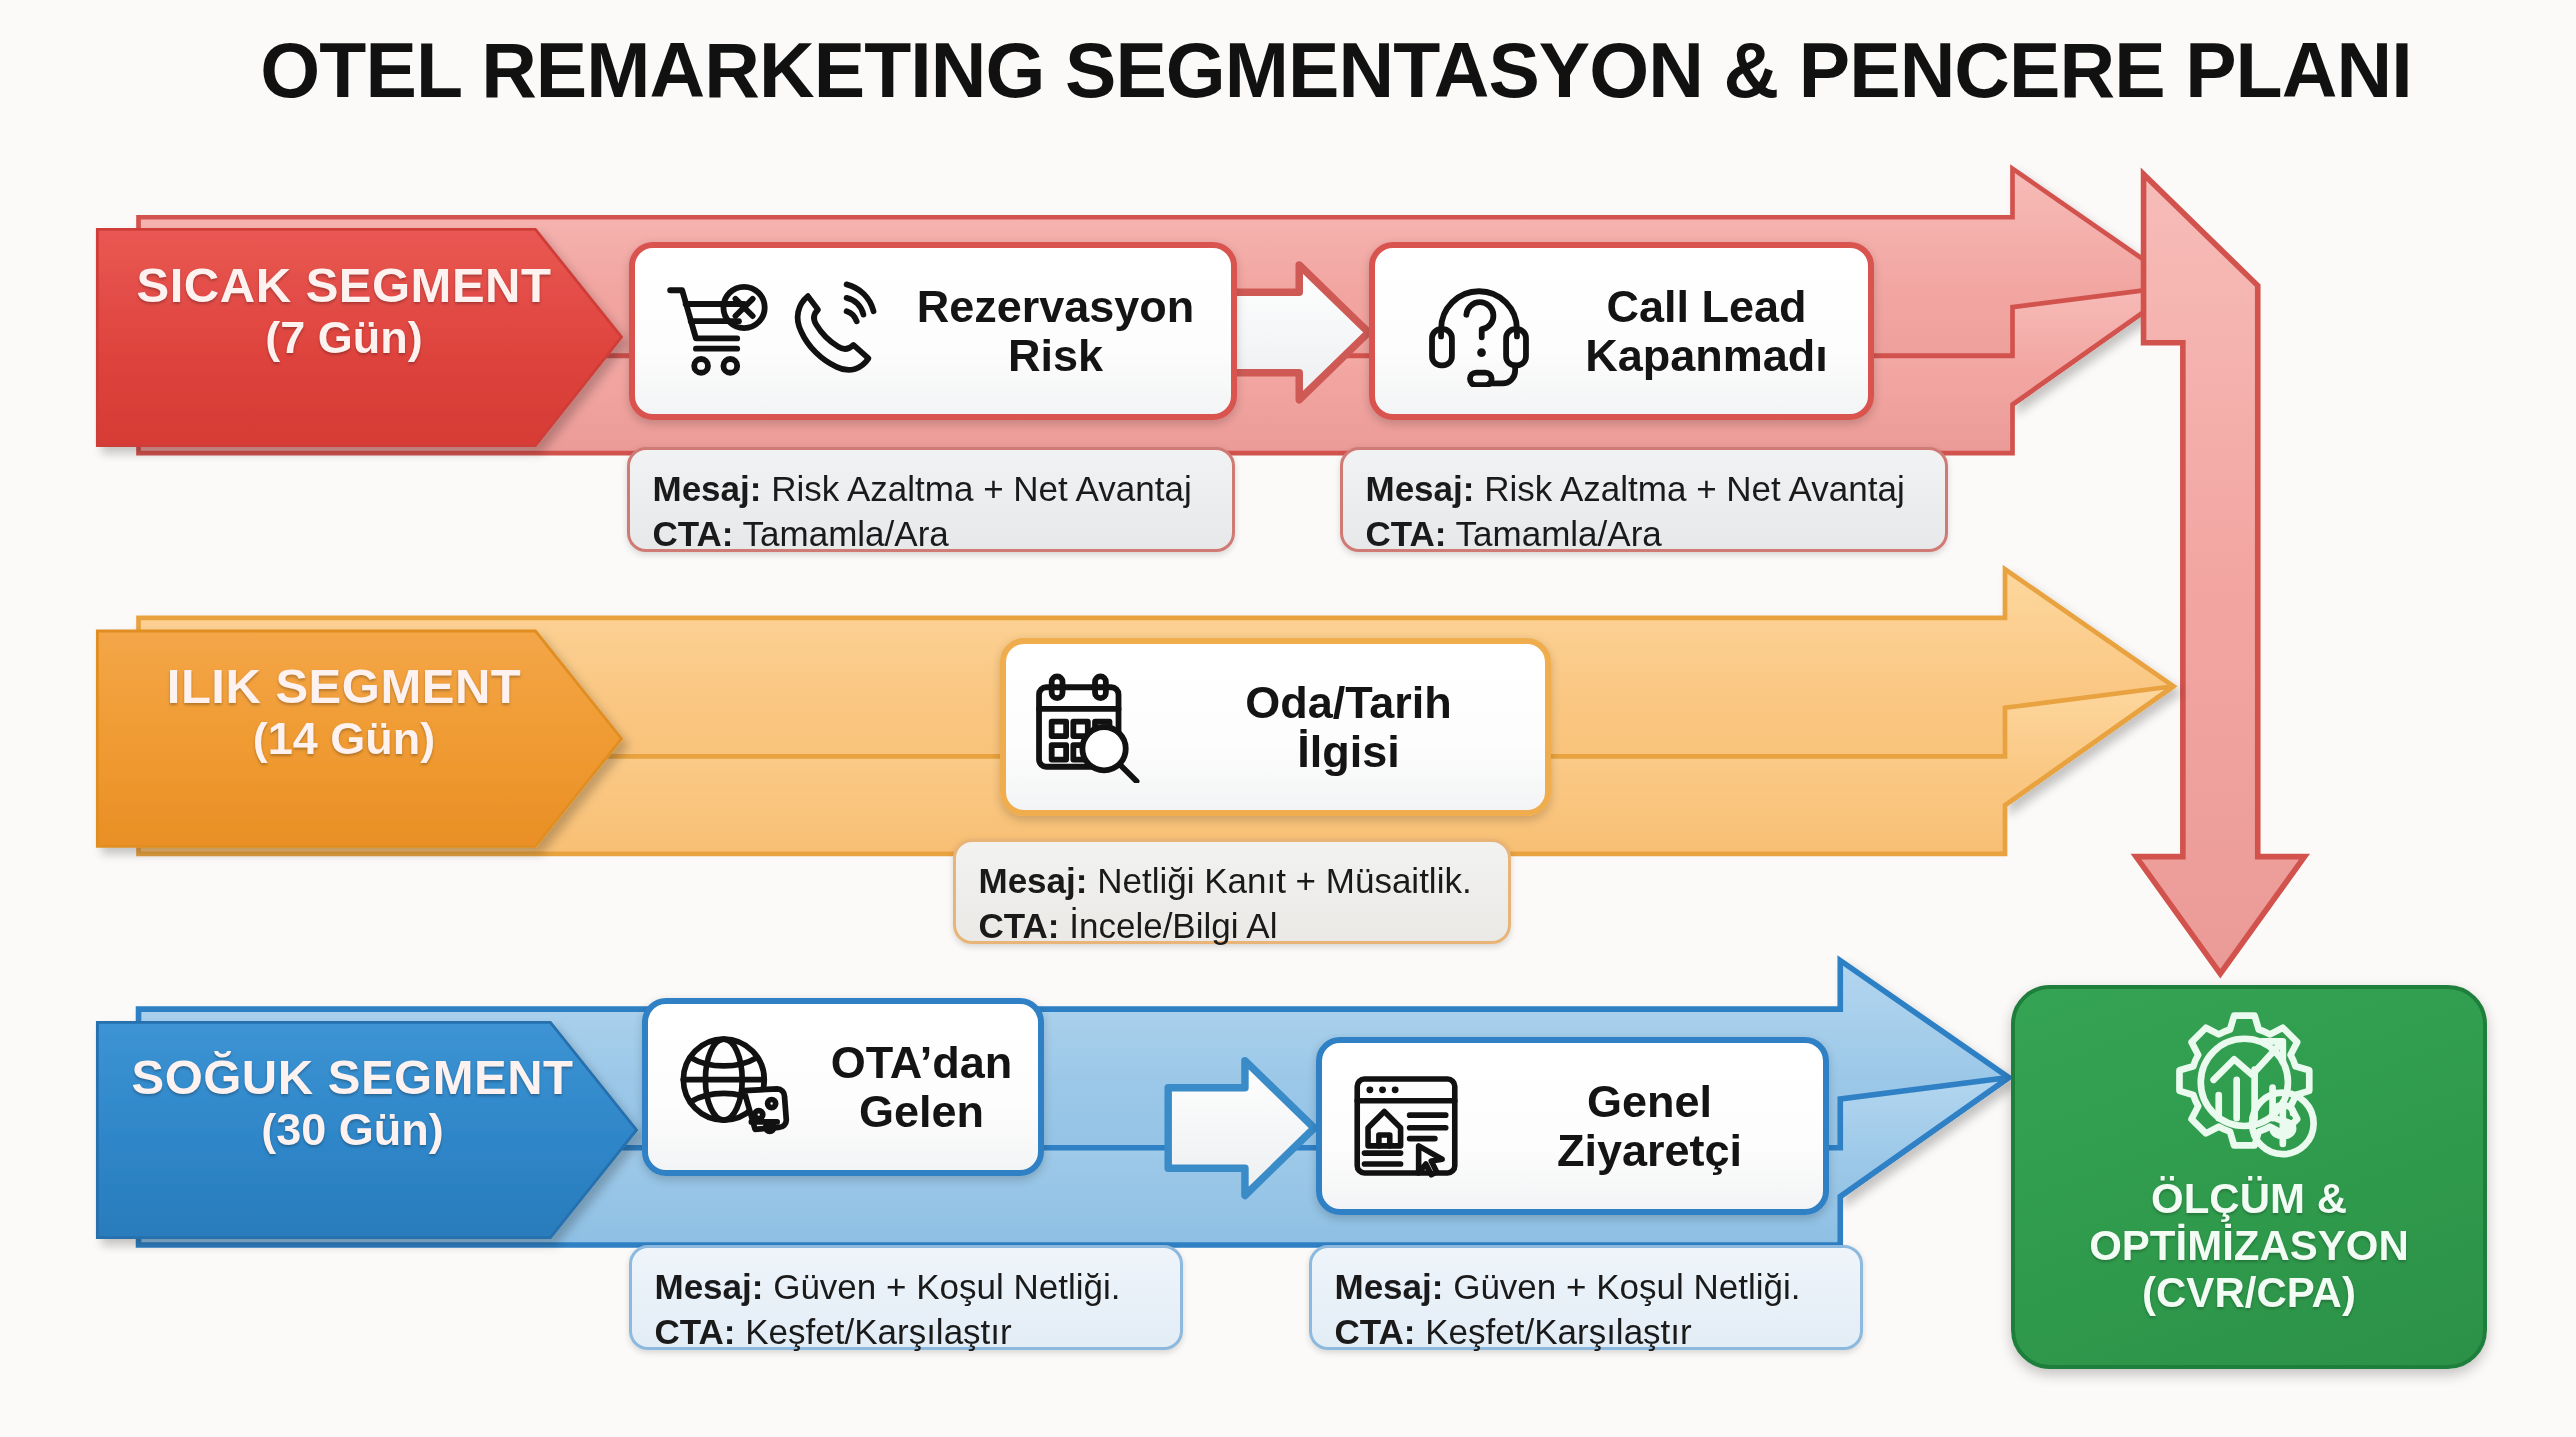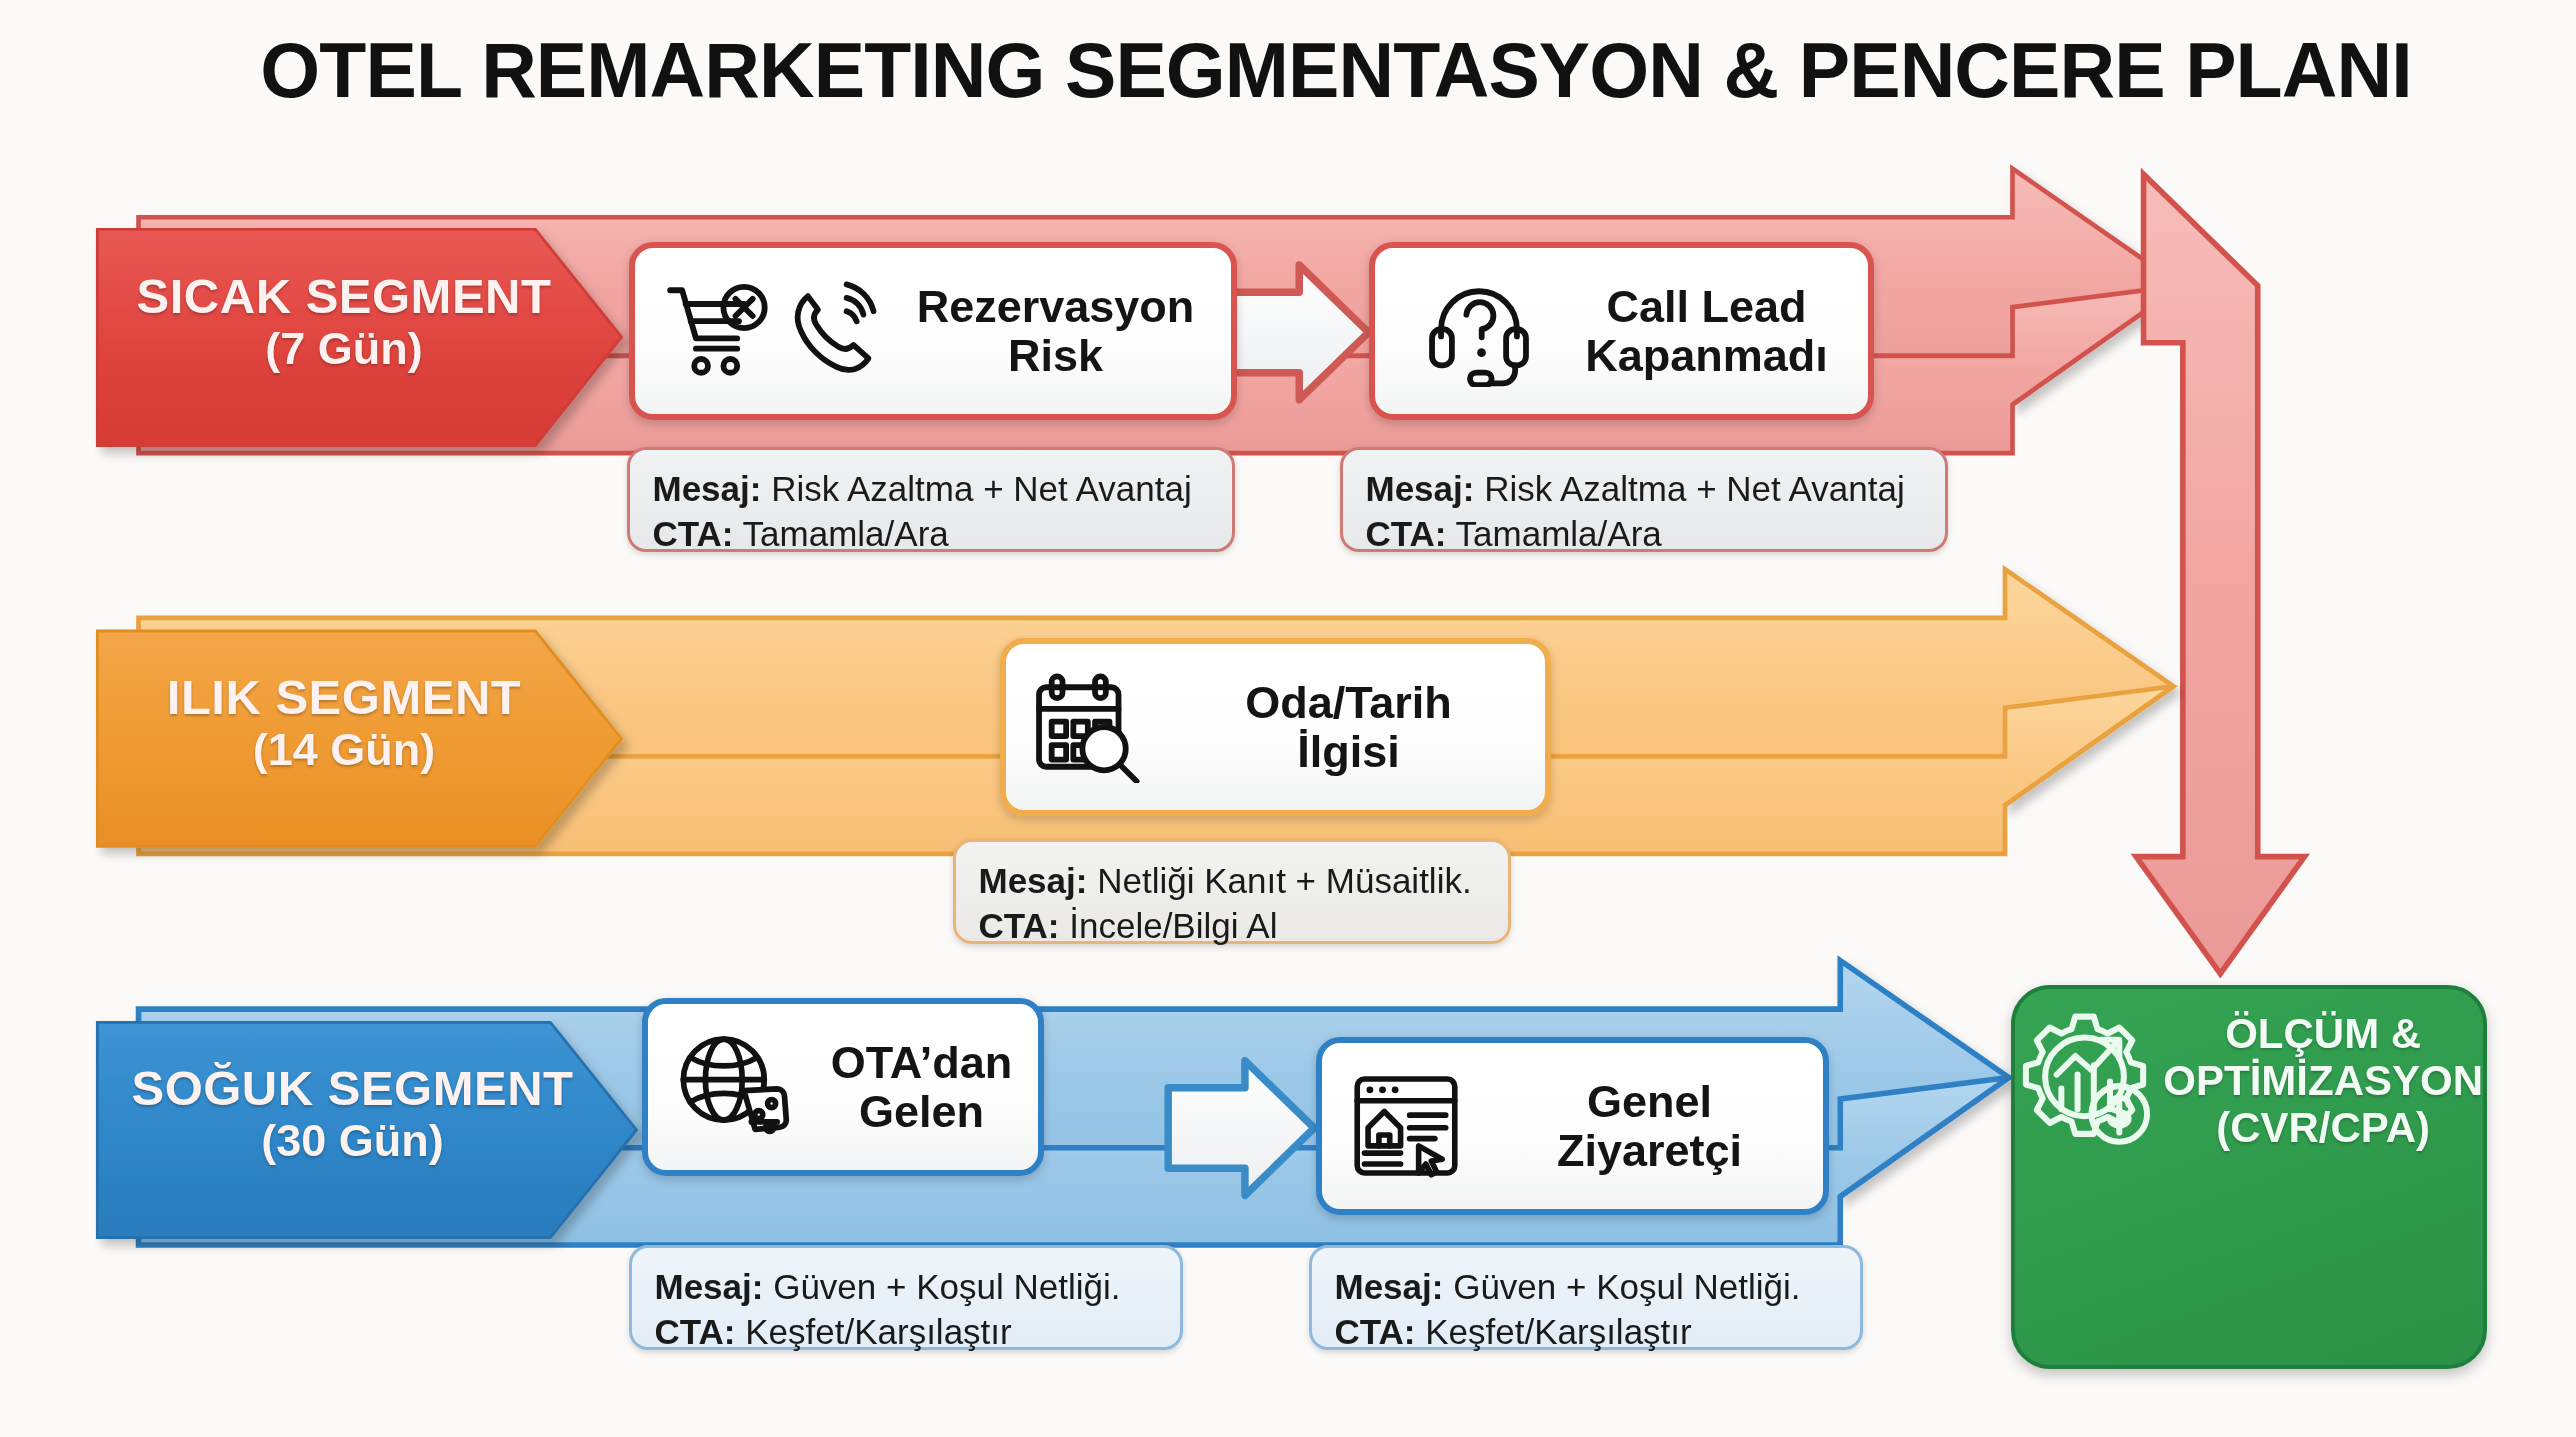--- a/index.html
+++ b/index.html
@@ -27,21 +27,20 @@
 
   
   .seg-label{
     position:absolute;
     color:#fdf2ef;
     font-weight:bold;
     text-align:center;
     line-height:1.12;
     text-shadow:0 1.9px 2.8px rgba(0,0,0,.25);
     white-space:nowrap;
-    margin-top:11px;
   }
   .seg-label .l1{font-size:49px;display:block;letter-spacing:0.5px;}
   .seg-label .l2{font-size:45px;display:block;}
 
   
   .card{
     position:absolute;
     background:linear-gradient(180deg,#ffffff 0%,#fdfdfd 60%,#f3f4f5 100%);
     border-radius:24px;
     display:flex;align-items:center;
@@ -75,22 +74,22 @@
   .msg .ln{display:block;white-space:nowrap;}
 
   
   #outcome{
     position:absolute;
     left:2011px;top:985px;width:476px;height:384px;
     background:linear-gradient(160deg,#35a354 0%,#2f9a4c 55%,#2b9147 100%);
     border:4.7px solid #1e7e3c;
     border-radius:39px;
     box-shadow:0 5.6px 13px rgba(0,0,0,.22);
-    display:flex;flex-direction:row;justify-content:flex-start;
-    box-sizing:border-box;padding-top:13px;
+    display:flex;flex-direction:column;align-items:center;justify-content:flex-start;
+    box-sizing:border-box;padding-top:19px;
   }
   #outcome .otext{
     margin-top:7.5px;
     color:#f2fbf4;font-weight:bold;font-size:42px;line-height:1.13;text-align:center;
     text-shadow:0 1.9px 2.8px rgba(0,0,0,.22);
   }
   #outcome .otext span{display:block;white-space:nowrap;}
 </style>
 </head>
 <body>

